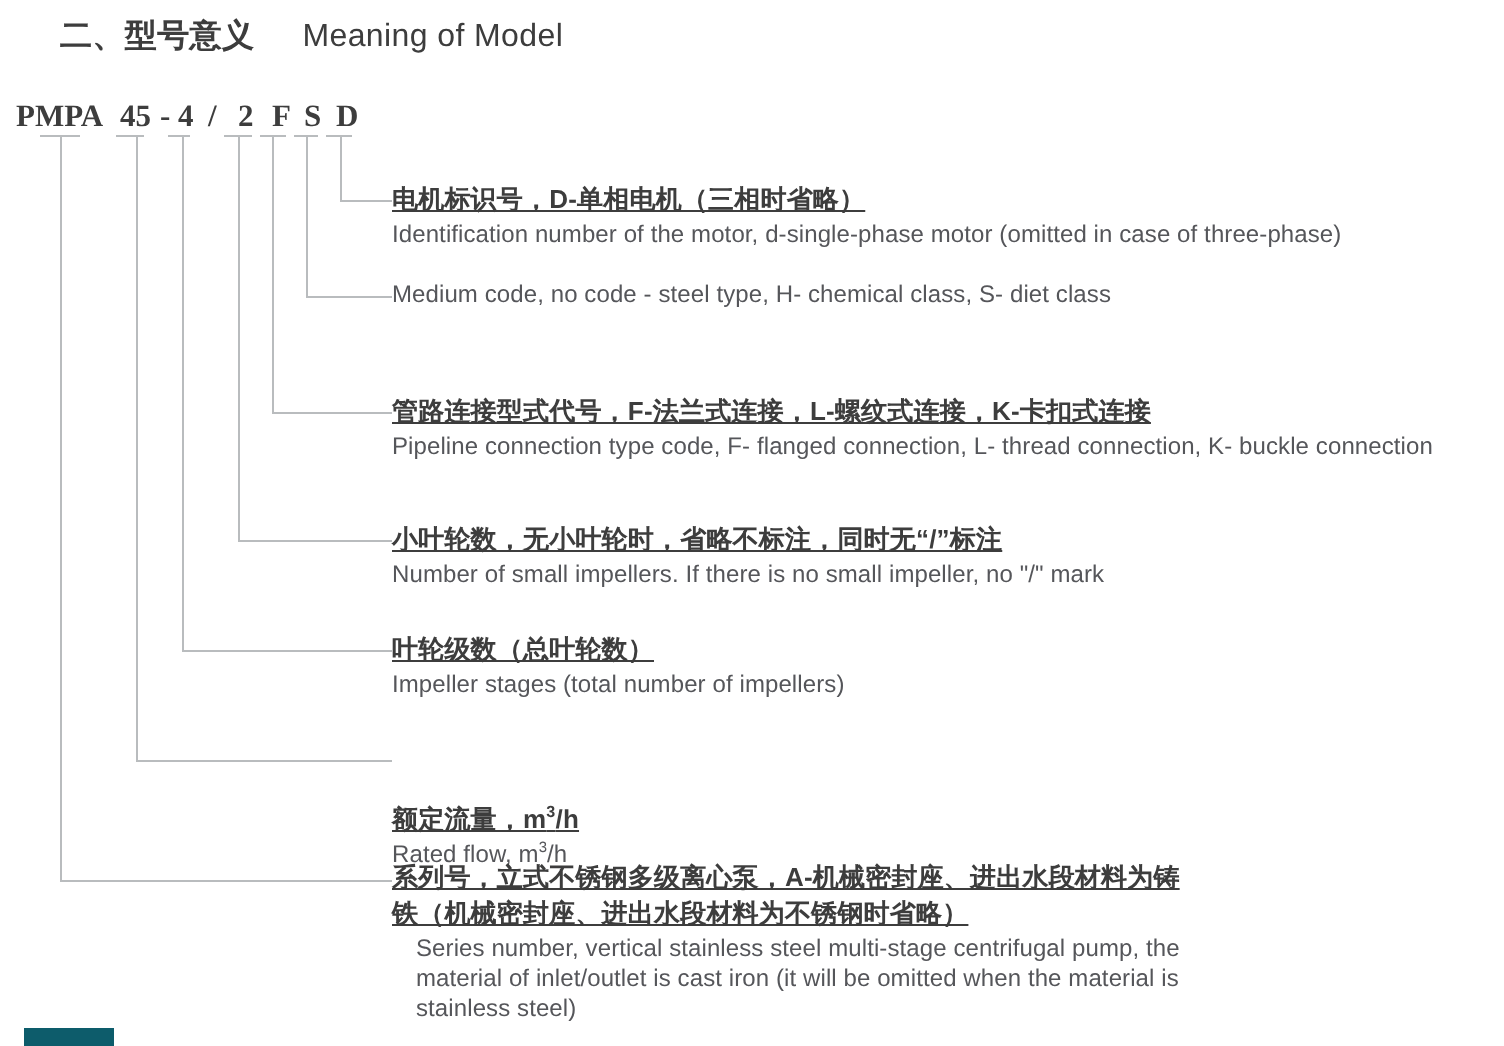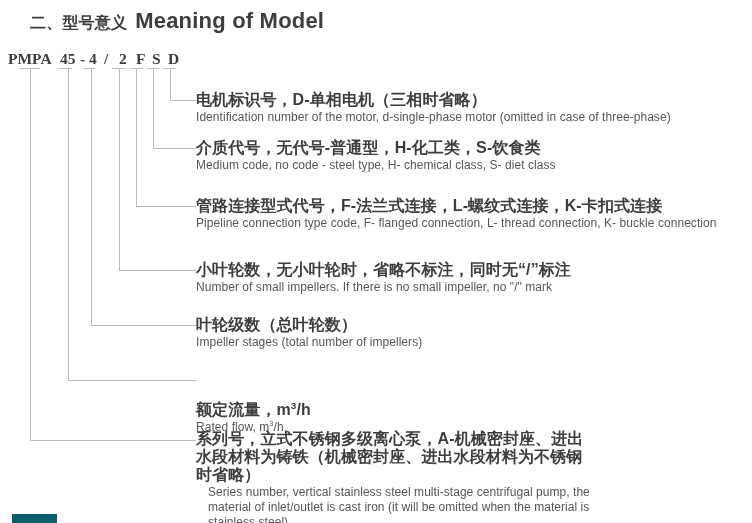--- a/index.html
+++ b/index.html
@@ -12,38 +12,38 @@
     color:#4a4a4a;
   }
 
   
   #title{
     position:absolute;left:30px;top:8px;
     font-size:17px;font-weight:bold;color:#3d3d3d;
     letter-spacing:.2px;white-space:nowrap;
   }
   #title .cn{font-size:16px;}
-  #title .en{font-size:22px;font-weight:bold;margin-left:8px;}
+  #title .en{font-size:16px;font-weight:normal;margin-left:24px;}
 
   
   #model-code{
     position:absolute;top:50px;left:0;height:20px;
     font-size:15.5px;font-weight:bold;color:#3d3d3d;
     white-space:nowrap;
   }
   .code-seg{position:absolute;top:0;font-family:Liberation Serif, serif;}
 
   
   #leaders{position:absolute;left:0;top:0;width:752px;height:523px;}
 
   
   .row{position:absolute;left:196px;}
   .row .cn{
-    font-size:16px;font-weight:bold;color:#3d3d3d;
-    line-height:18px;white-space:nowrap;letter-spacing:.1px;
+    font-size:13px;font-weight:bold;color:#3d3d3d;
+    line-height:18px;white-space:nowrap;letter-spacing:.1px;text-decoration:underline;
   }
   .row .en{
     font-size:12px;color:#55565a;
     line-height:15px;white-space:nowrap;letter-spacing:.05px;
     margin-top:1px;
   }
   .row .cn.wrap,.row .en.wrap{white-space:normal;}
   sup{font-size:.62em;vertical-align:super;line-height:0;}
 
   
@@ -97,21 +97,20 @@
     <path d="M30.5,68 L30.5,440.5 L196,440.5"></path>
   </g>
 </svg>
 
 <div class="row" style="top:91px;">
   <div class="cn">电机标识号，D-单相电机（三相时省略）</div>
   <div class="en">Identification number of the motor, d-single-phase motor (omitted in case of three-phase)</div>
 </div>
 
 <div class="row" style="top:139px;">
-  <div class="cn">介质代号，无代号-普通型，H-化工类，S-饮食类</div>
   <div class="en">Medium code, no code - steel type, H- chemical class, S- diet class</div>
 </div>
 
 <div class="row" style="top:197px;">
   <div class="cn">管路连接型式代号，F-法兰式连接，L-螺纹式连接，K-卡扣式连接</div>
   <div class="en">Pipeline connection type code, F- flanged connection, L- thread connection, K- buckle connection</div>
 </div>
 
 <div class="row" style="top:261px;">
   <div class="cn">小叶轮数，无小叶轮时，省略不标注，同时无“/”标注</div>

